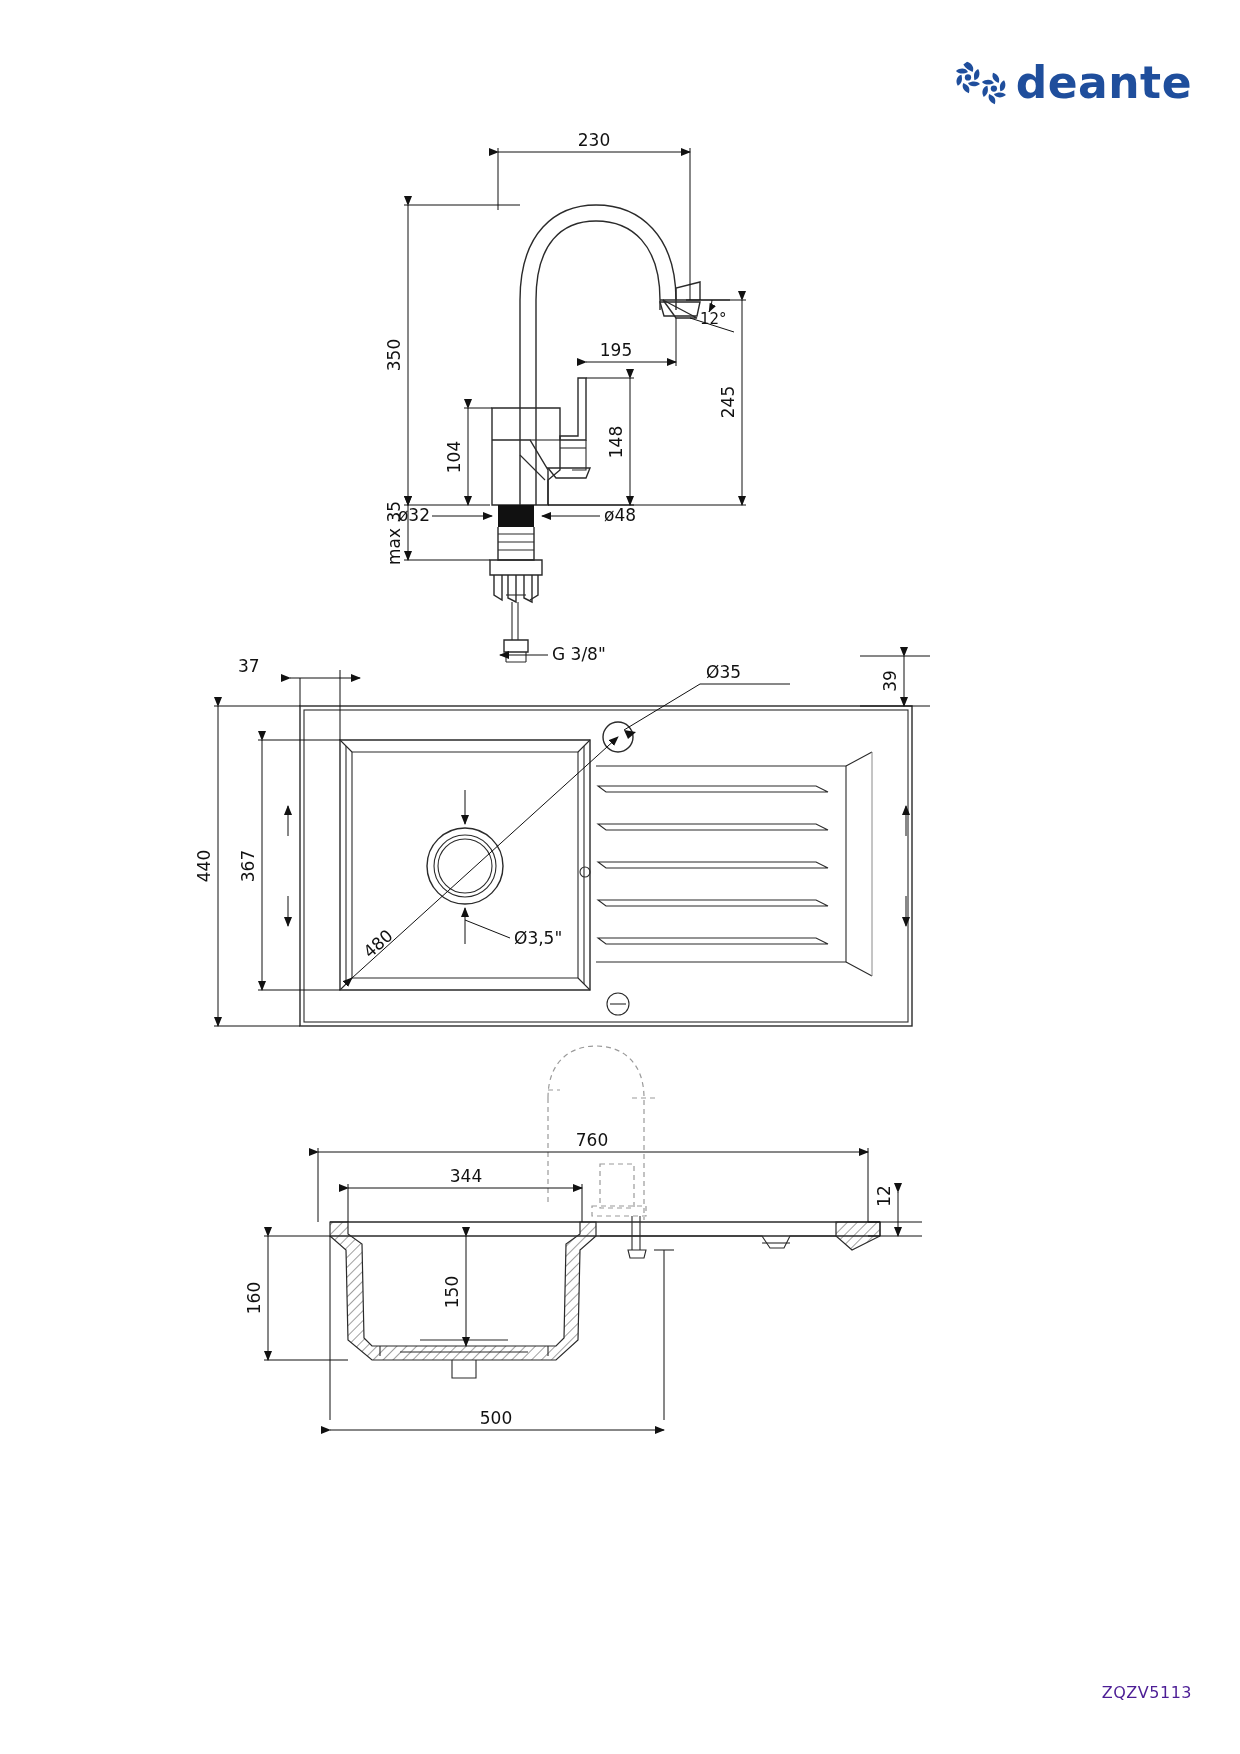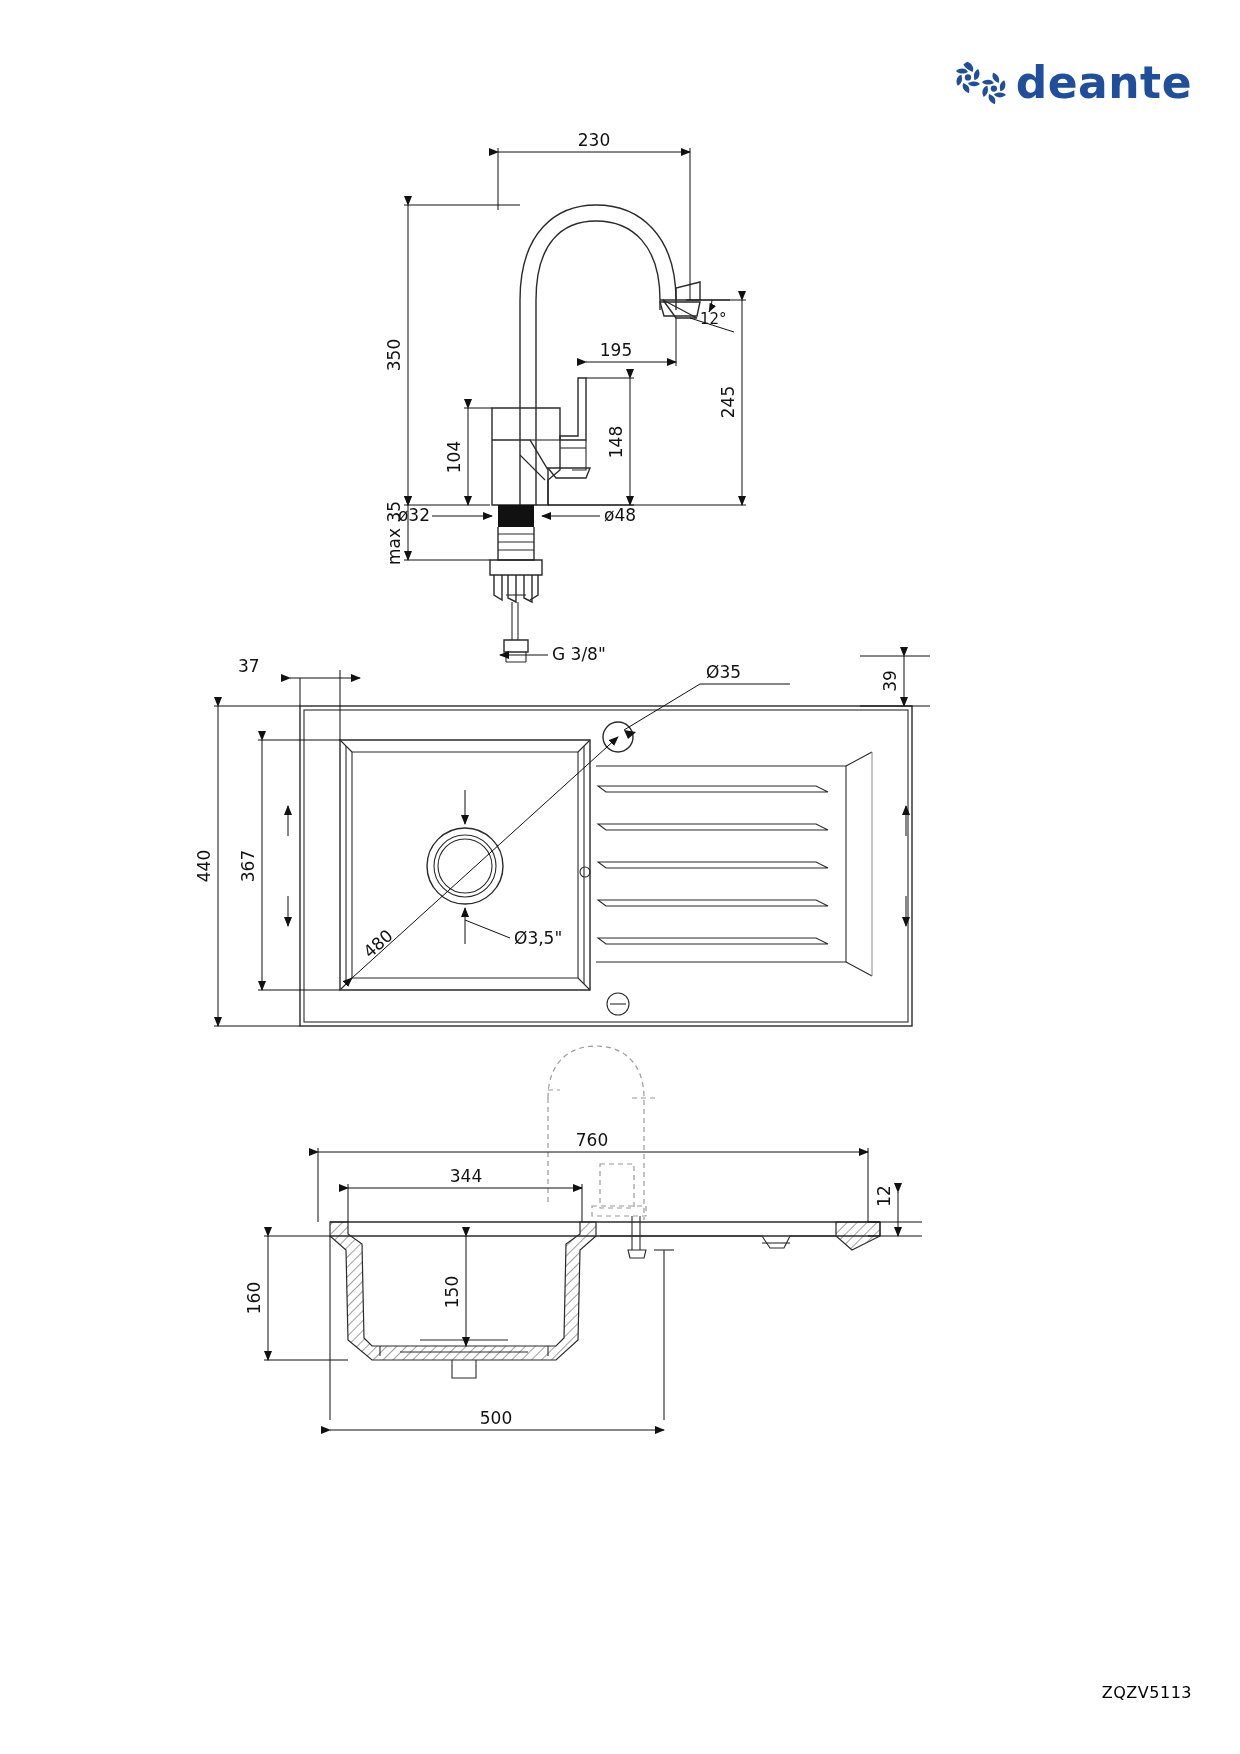--- a/index.html
+++ b/index.html
@@ -1,21 +1,21 @@
 <!DOCTYPE html>
 <html><head>
 <meta charset="utf-8">
 <style>
   html,body{margin:0;padding:0;background:#fff;}
   body{width:1240px;height:1754px;font-family:"DejaVu Sans",sans-serif;color:#1a1a1a;}
   .page{position:relative;width:1240px;height:1754px;overflow:hidden;}
   .brand{position:absolute;right:48px;top:58px;display:flex;align-items:center;gap:8px;}
   .brand-mark{width:56px;height:50px;}
   .brand-name{font-family:"DejaVu Sans",sans-serif;font-size:44px;font-weight:700;color:#1f4e9c;letter-spacing:0.5px;line-height:1;}
-  .code{position:absolute;right:48px;bottom:52px;font-size:16px;color:#000000;letter-spacing:0.5px;}
+  .code{position:absolute;right:48px;bottom:52px;font-size:16px;color:#4c1d95;letter-spacing:0.5px;}
   svg.draw{position:absolute;left:0;top:0;width:1240px;height:1754px;}
   text{font-family:"DejaVu Sans",sans-serif;fill:#111;font-size:17px;}
   .t{font-size:17px;}
   .ts{font-size:15px;}
   .dim{stroke:#111;stroke-width:1;fill:none;}
   .thin{stroke:#111;stroke-width:1;fill:none;}
   .obj{stroke:#2a2a2a;stroke-width:1.4;fill:none;}
   .obj2{stroke:#2a2a2a;stroke-width:1.1;fill:none;}
   .light{stroke:#8a8a8a;stroke-width:1;fill:none;}
   .ghost{stroke:#9a9a9a;stroke-width:1.2;fill:none;stroke-dasharray:5 4;}

